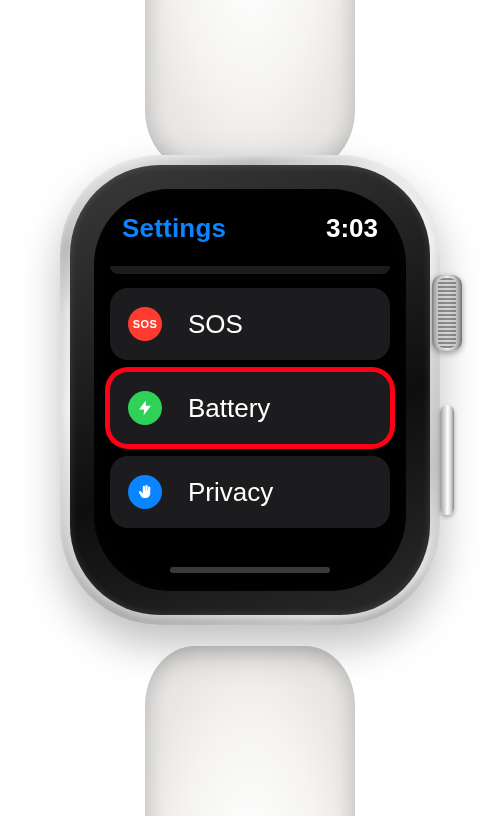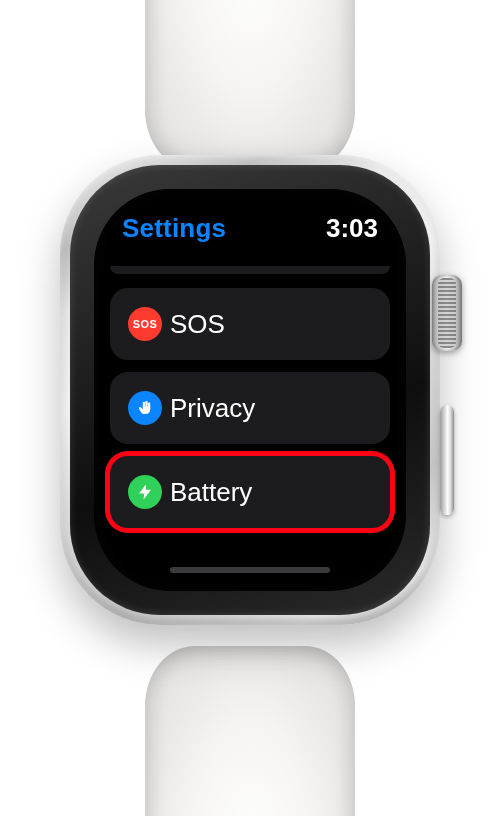--- a/index.html
+++ b/index.html
@@ -116,21 +116,21 @@
   }
   .list {
     padding: 14px 16px 0 16px;
     display:flex;
     flex-direction: column;
     gap: 12px;
   }
   .row {
     display:flex;
     align-items:center;
-    gap: 8px;
+    gap: 26px;
     background: #1c1c1e;
     border-radius: 18px;
     padding: 16px 18px;
     height: 72px;
     position: relative;
   }
   .row.highlight {
     box-shadow: 0 0 0 5px #ff0014;
     border-radius:18px;
   }
@@ -186,37 +186,37 @@
 
       <div class="list">
 
         <div class="row">
           <div class="icon icon-sos">
             <span>SOS</span>
           </div>
           <div class="row-label">SOS</div>
         </div>
 
+        <div class="row highlight">
+          <div class="icon icon-battery">
+            <svg viewBox="0 0 24 24" fill="#ffffff">
+                <path d="M13 2 L4 14 H11 L10 22 L20 9 H13 Z"></path>
+              </svg>
+          </div>
+          <div class="row-label">Battery</div>
+        </div>
+
         <div class="row">
           <div class="icon icon-privacy">
             <svg viewBox="0 0 24 24" fill="#ffffff">
                 <path d="M9 11V5a1.5 1.5 0 1 1 3 0v5h.5V4a1.5 1.5 0 1 1 3 0v6h.5V6a1.5 1.5 0 1 1 3 0v8c0 3.3-2.7 6-6 6h-1.6c-1.7 0-3.3-.8-4.3-2.1L4.3 13.5c-.6-.8-.4-1.9.4-2.4.7-.5 1.7-.3 2.2.4L9 14V11z"></path>
               </svg>
           </div>
           <div class="row-label">Privacy</div>
         </div>
 
-        <div class="row highlight">
-          <div class="icon icon-battery">
-            <svg viewBox="0 0 24 24" fill="#ffffff">
-                <path d="M13 2 L4 14 H11 L10 22 L20 9 H13 Z"></path>
-              </svg>
-          </div>
-          <div class="row-label">Battery</div>
-        </div>
-
       </div>
 
       <div class="bottom-indicator"></div>
 
     </div>
   </div>
 </div>
 
 </body></html>

